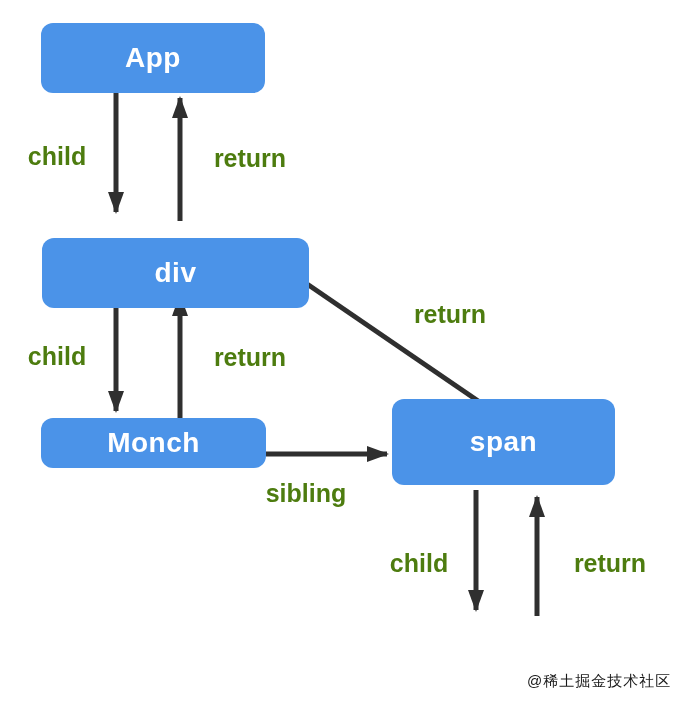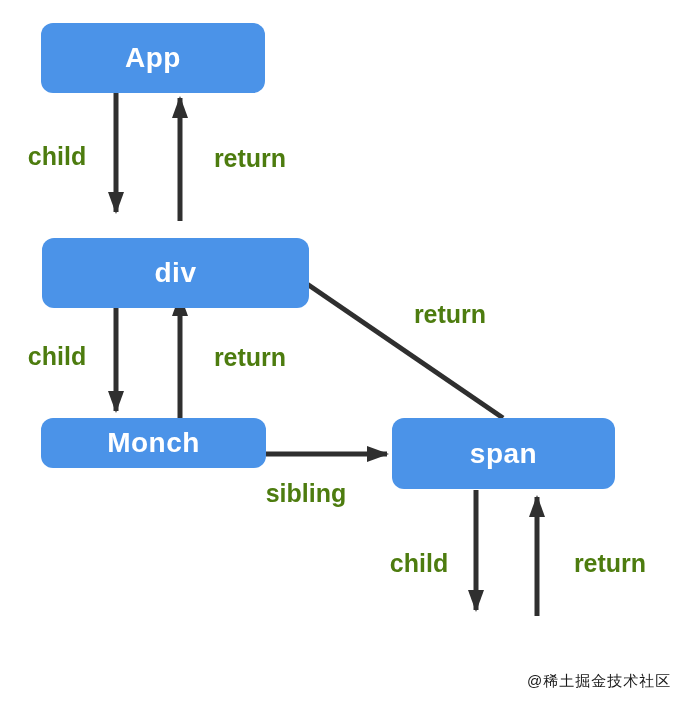--- a/index.html
+++ b/index.html
@@ -19,21 +19,21 @@
     font-weight: bold;
     font-size: 28px;
     display: flex;
     align-items: center;
     justify-content: center;
     letter-spacing: 0.5px;
   }
   #node-app   { left: 41px;  top: 23px;  width: 224px; height: 70px; }
   #node-div   { left: 42px;  top: 220px; width: 267px; height: 70px; margin-top: 18px; }
   #node-monch { left: 41px;  top: 418px; width: 225px; height: 50px; }
-  #node-span  { left: 392px; top: 418px; width: 223px; height: 71px; }
+  #node-span  { left: 392px; top: 399px; width: 223px; height: 86px; }
   #node-lee   { left: 392px; top: 617px; width: 224px; height: 71px; }
 
   .edge-label {
     position: absolute;
     transform: translate(-50%, -50%);
     color: #4d7c0f;
     font-weight: bold;
     font-size: 25px;
     white-space: nowrap;
   }

